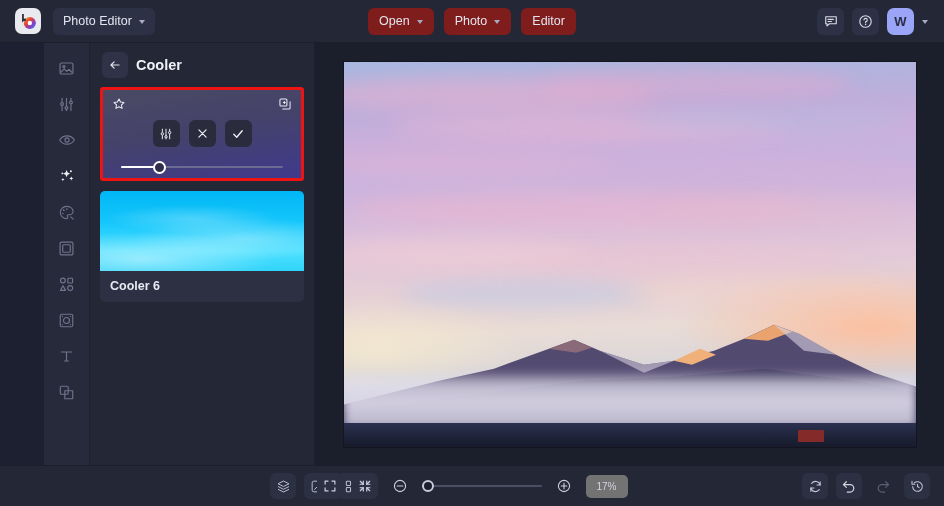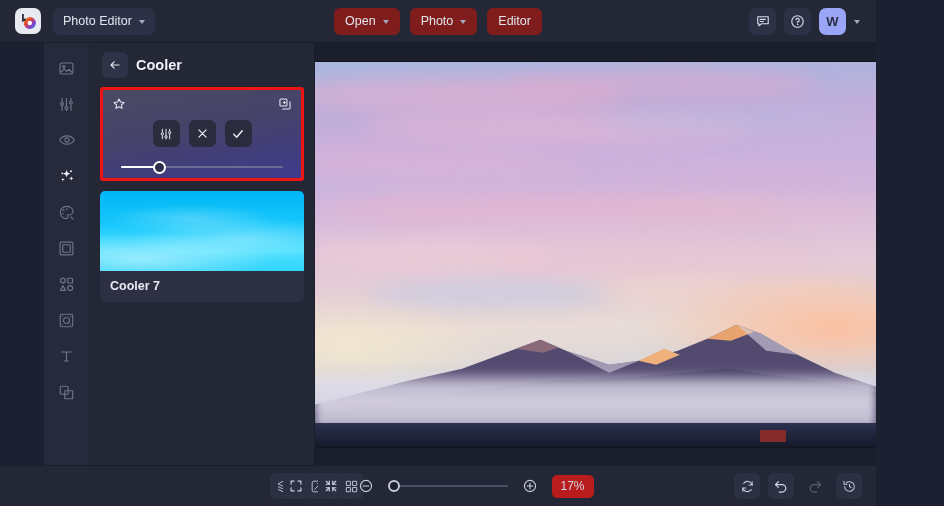--- a/index.html
+++ b/index.html
@@ -4,21 +4,21 @@
 <style>
   * { box-sizing: border-box; margin: 0; padding: 0; }
   html, body {
     width: 944px; height: 506px;
     overflow: hidden;
     background: #1d2030;
     font-family: "Liberation Sans", sans-serif;
     -webkit-font-smoothing: antialiased;
   }
   .app {
-    width: 876px; height: 506px;
+    width: 944px; height: 506px;
     display: flex; flex-direction: column;
     background: #1d2030;
     position: relative;
   }
 
   
   .topbar {
     height: 43px;
     flex: 0 0 43px;
     background: #242736;
@@ -319,24 +319,24 @@
   }
   .ztrack { position:absolute; left:0; right:0; height:2px; background:#4a4f66; border-radius:2px; }
   .zthumb {
     position:absolute; left:0;
     width:12px; height:12px; border-radius:50%;
     background:#1b1e2b; border:2px solid #c6cadb;
   }
   .zlabel {
     min-width: 42px; height: 23px;
     padding: 0 8px;
-    background: #b91c1c;
+    background: #737373;
     border-radius: 5px;
     display:flex; align-items:center; justify-content:center;
-    color: #d2d5e3; font-size: 12px;
+    color: #d2d5e3; font-size: 10px;
   }
   .bright { margin-left:auto; display:flex; align-items:center; gap:8px; }
 </style>
 </head>
 <body>
 
 <div class="app">
 
   <div class="topbar">
 
@@ -523,21 +523,21 @@
 
         <div class="card-slider">
           <div class="track"></div>
           <div class="trackfill"></div>
           <div class="thumb"></div>
         </div>
       </div>
 
       <div class="card2">
         <div class="thumbimg"></div>
-        <div class="caption">Cooler 7</div>
+        <div class="caption">Cooler 6</div>
       </div>
     </div>
 
     <div class="canvaswrap">
       <div class="canvas">
         <div class="photo">
           <div class="sky"></div>
 
           <div class="cloudlayer">
             <div class="c" style="left:-5%;top:4%;width:60%;height:9%;background:rgba(234,174,206,.55)"></div>

